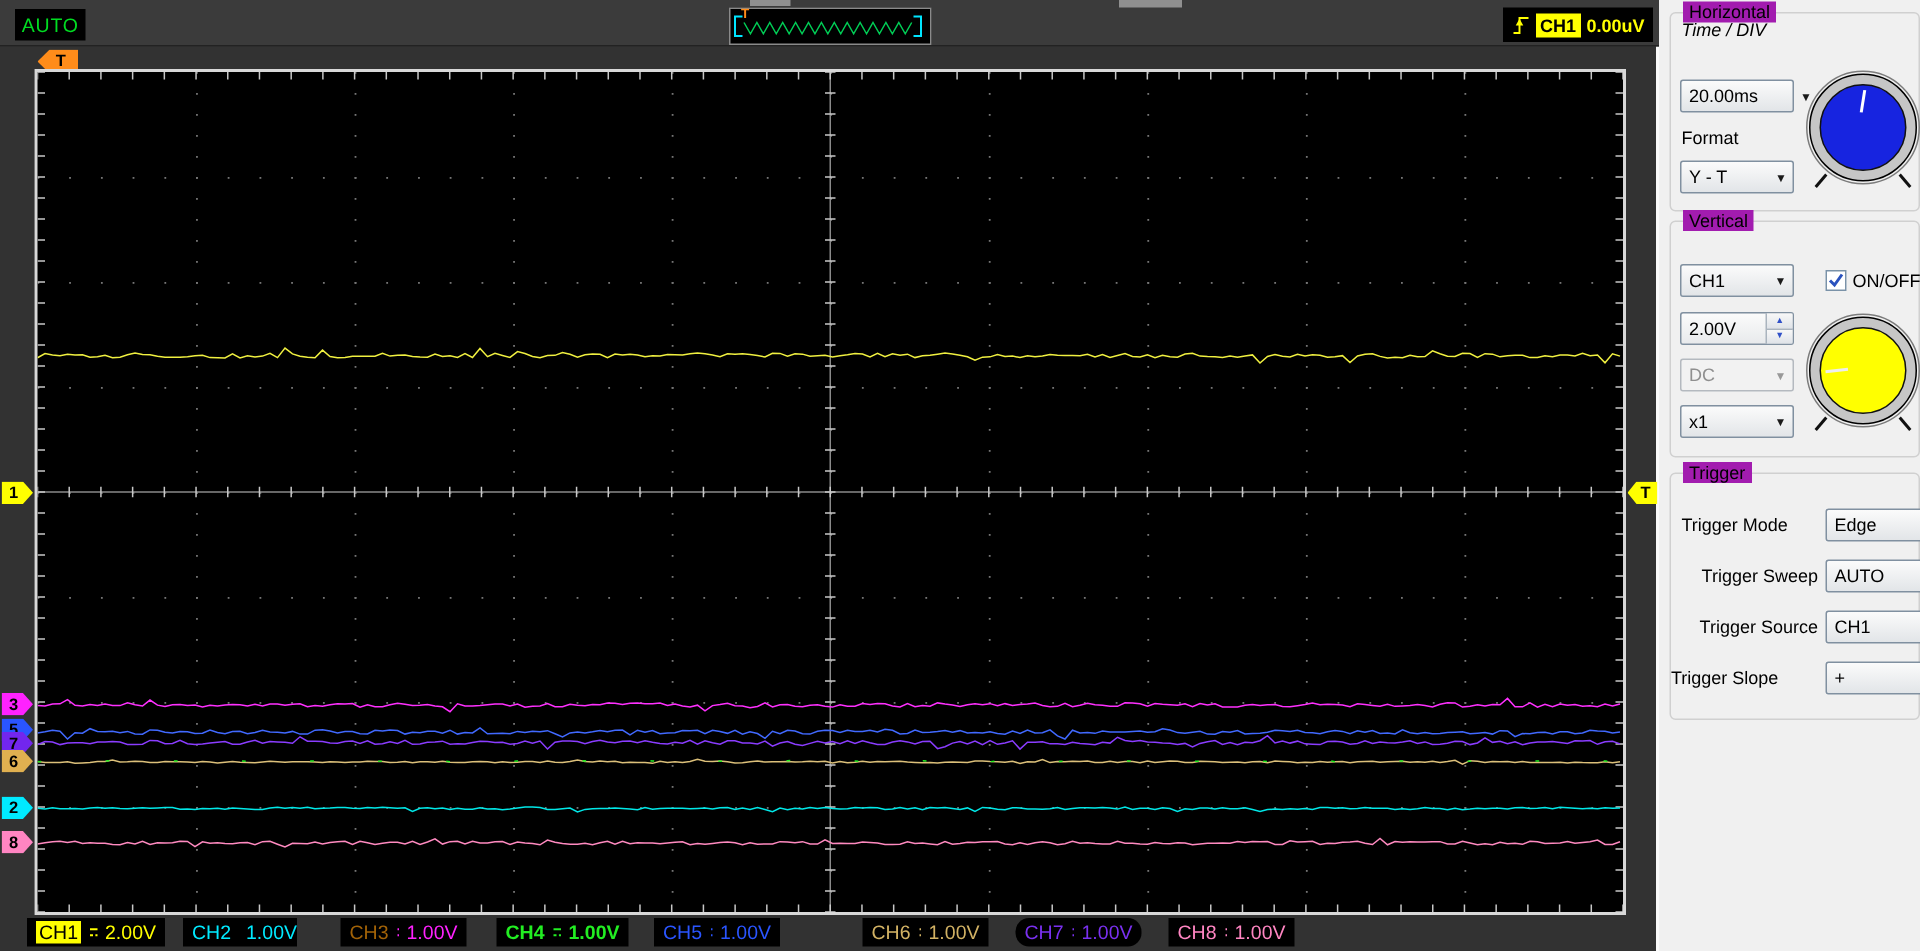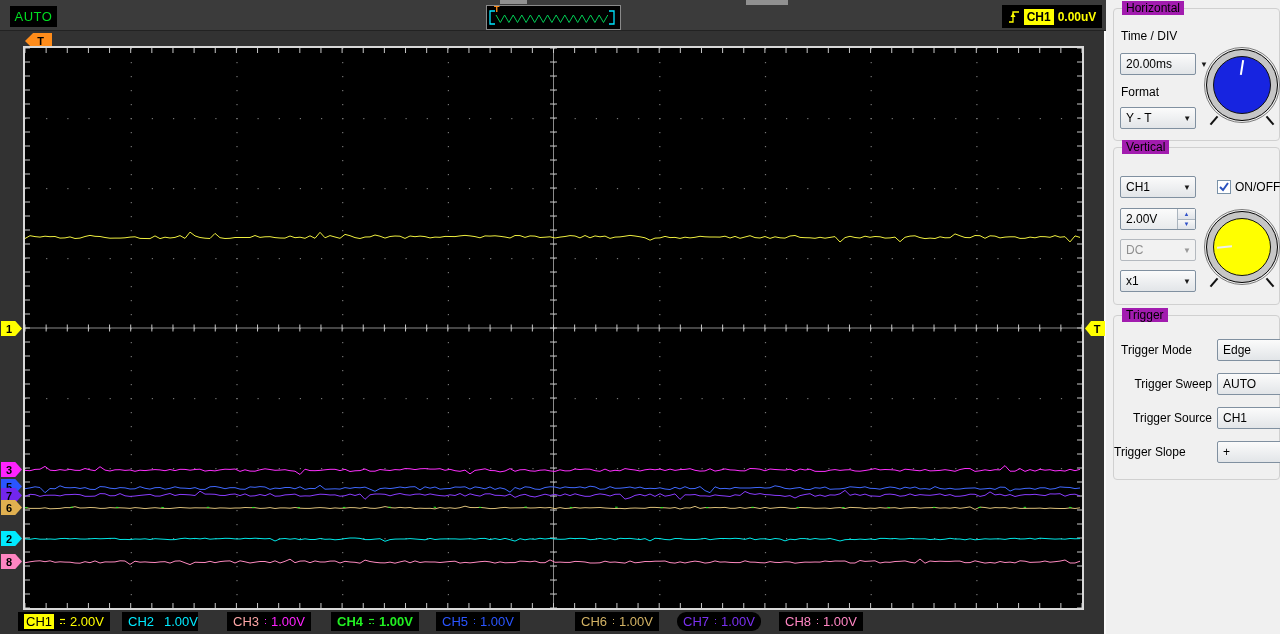--- a/index.html
+++ b/index.html
@@ -1140,21 +1140,21 @@
       </div>
       <div class="ch-box" style="left: 122px; width: 76px;">
         <span style="color: rgb(0, 234, 255);">CH2</span>
         <svg width="13" height="9">
           <line x1="1" y1="2.5" x2="12" y2="2.5" stroke="#00eaff" stroke-width="1.2"></line>
           <line x1="1" y1="6.5" x2="12" y2="6.5" stroke="#00eaff" stroke-width="1.2" stroke-dasharray="2 1.6"></line>
         </svg>
         <span style="color: rgb(0, 234, 255);">1.00V</span>
       </div>
       <div class="ch-box" style="left: 227px; width: 84px;">
-        <span style="color: #fca5a5;">CH3</span>
+        <span style="color: #a16207;">CH3</span>
         <svg width="13" height="9">
           <line x1="1" y1="2.5" x2="12" y2="2.5" stroke="#ff22ff" stroke-width="1.2"></line>
           <line x1="1" y1="6.5" x2="12" y2="6.5" stroke="#ff22ff" stroke-width="1.2" stroke-dasharray="2 1.6"></line>
         </svg>
         <span style="color: rgb(255, 34, 255);">1.00V</span>
       </div>
       <div class="ch-box" style="left: 331px; width: 88px; font-weight: bold;">
         <span style="color: rgb(34, 238, 34);">CH4</span>
         <svg width="13" height="9">
           <line x1="1" y1="2.5" x2="12" y2="2.5" stroke="#22ee22" stroke-width="1.2"></line>
@@ -1194,21 +1194,21 @@
         </svg>
         <span style="color: rgb(255, 133, 194);">1.00V</span>
       </div>
     </div>
 </div>
 
 <div class="panel">
 
   <div class="group" style="left:5px;top:8px;width:165px;height:131px;">
     <span class="group-label">Horizontal</span>
-    <span class="plabel" style="left:7px;top:20px;">Time / DIV</span>
+    <span class="plabel" style="left:7px;top:4px;font-style:italic;">Time / DIV</span>
     <div class="dropdown" style="left:6px;top:44px;width:76px;">
       <span class="dd-text">20.00ms</span>
       <span class="dd-arrow">▼</span>
     </div>
     <span class="plabel" style="left:7px;top:76px;">Format</span>
     <div class="dropdown" style="left:6px;top:98px;width:76px;">
       <span class="dd-text">Y - T</span>
       <span class="dd-arrow">▼</span>
     </div>
     <div class="knob" style="left:90px;top:38px;">

